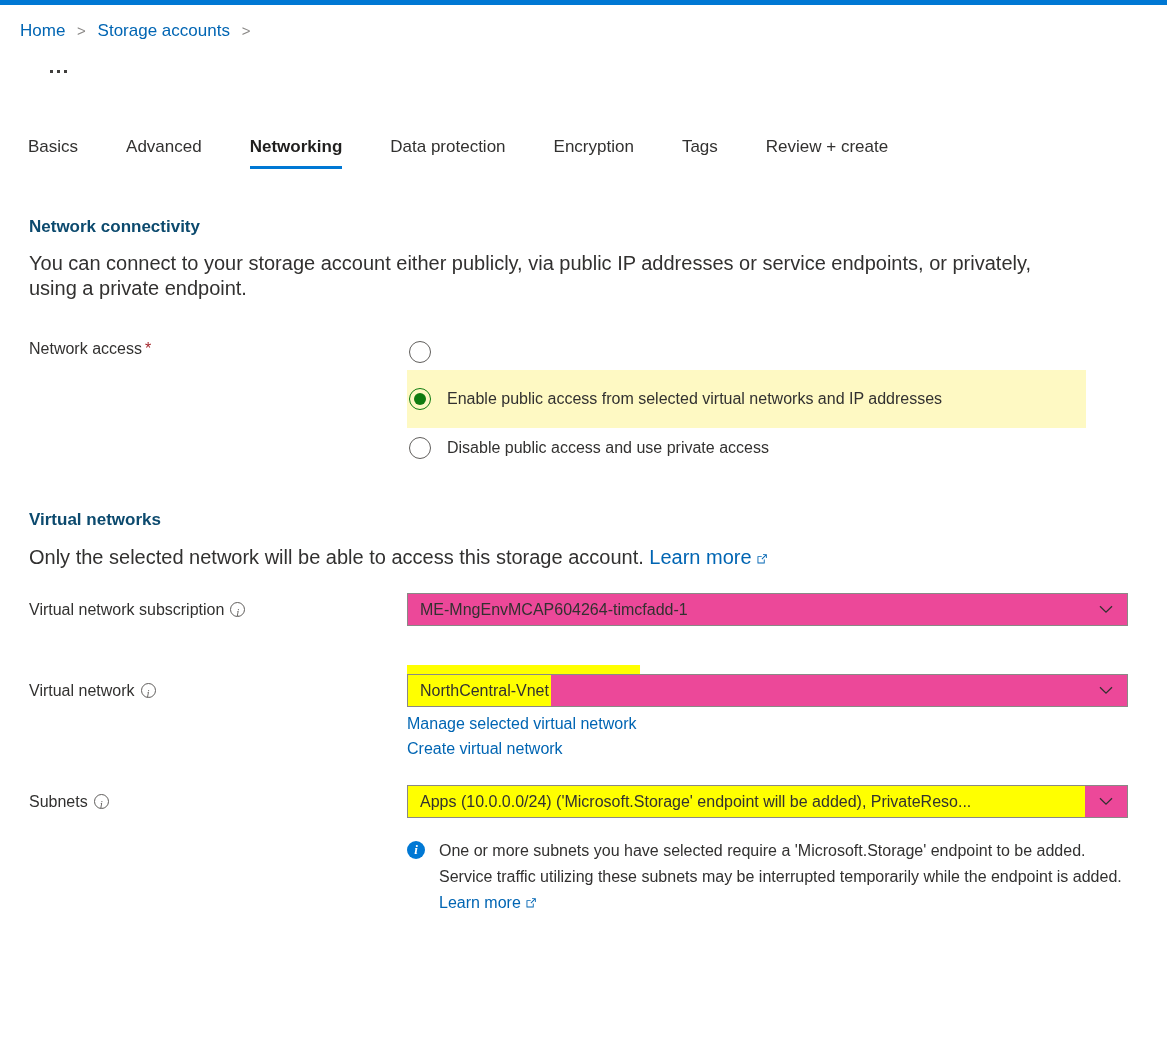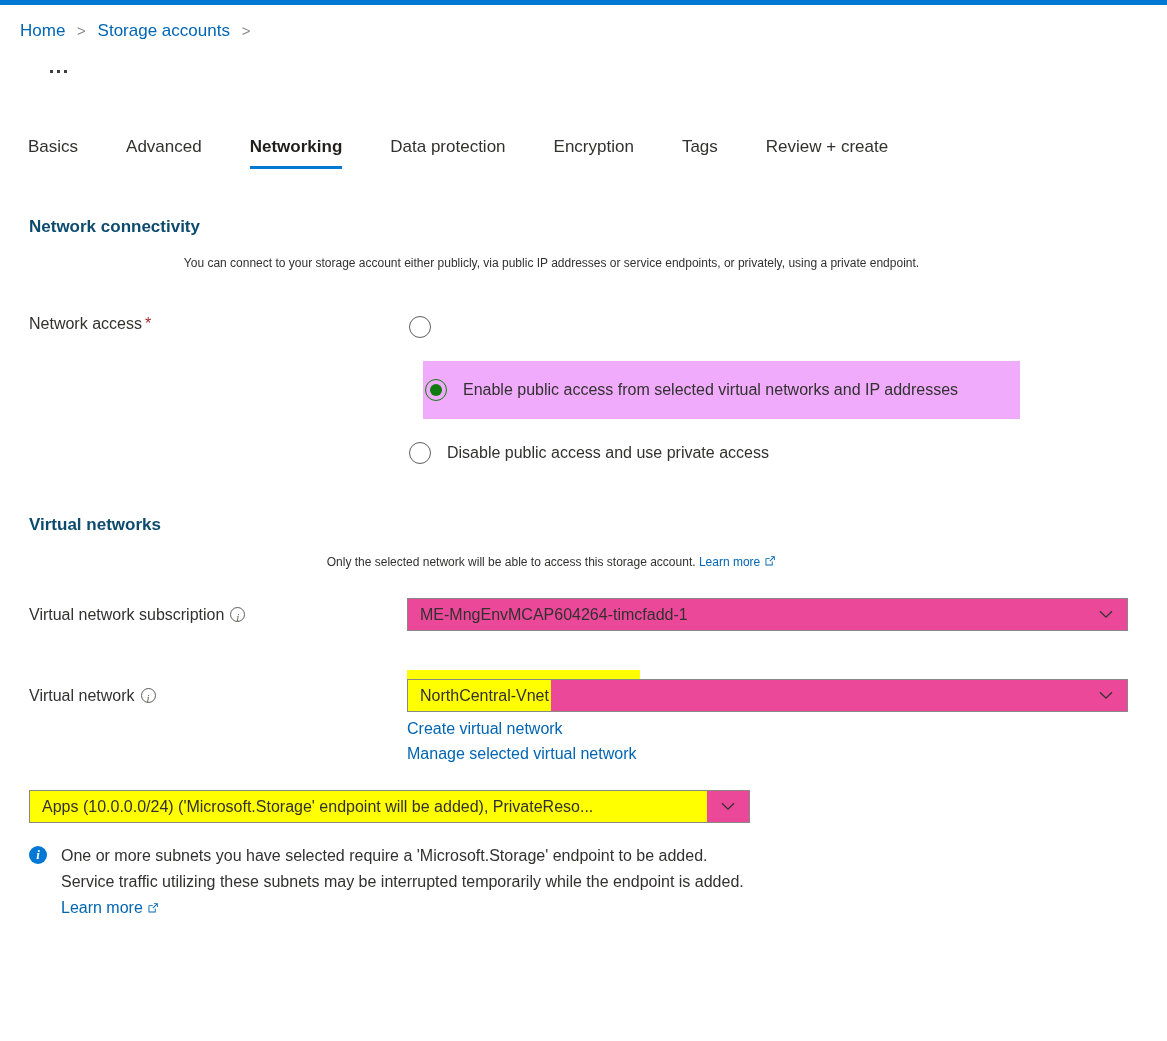--- a/index.html
+++ b/index.html
@@ -103,26 +103,25 @@
   
   .content { padding-left: 29px; }
 
   .section-head {
     font-size: 17px;
     font-weight: 600;
     color: #0c4a6e;
     margin-top: 48px;
   }
   .section-desc {
-    font-size: 12px;
+    font-size: 20px;
     line-height: 25px;
     color: #323130;
     margin-top: 14px;
     max-width: 1045px;
-    text-align: center;
   }
 
   .link {
     color: #0065b3;
     cursor: pointer;
     text-decoration: none;
   }
   .ext-icon {
     display: inline-block;
     vertical-align: -1px;
@@ -169,24 +168,24 @@
   
   .radio-group { padding-top: 2px; }
   .radio-item {
     display: flex;
     align-items: center;
     height: 36px;
     cursor: pointer;
     padding-left: 2px;
   }
   .radio-item.hl {
-    background: #f0abfc;
+    background: #fef9c3;
     height: 58px;
-    width: 597px;
-    margin: 16px;
+    width: 679px;
+    margin: 0;
   }
   .radio-dot {
     width: 22px; height: 22px;
     border-radius: 50%;
     border: 1px solid #605e5c;
     background: #fff;
     flex: 0 0 22px;
     position: relative;
     margin-right: 16px;
   }
@@ -388,27 +387,30 @@
         <div class="dropdown">
           <span class="dd-value hl-text">NorthCentral-Vnet</span>
           <span style="flex:1 1 auto;"></span>
           <span class="chev">
               <svg width="14" height="9" viewBox="0 0 14 9">
                 <path d="M1 1.2 L7 7.2 L13 1.2" stroke="#323130" stroke-width="1.3" fill="none"></path>
               </svg>
             </span>
         </div>
         <div class="sub-links">
+          <a class="link">Manage selected virtual network</a>
           <a class="link">Create virtual network</a>
-          <a class="link">Manage selected virtual network</a>
         </div>
       </div>
     </div>
 
     <div class="field-row" style="margin-top:24px;">
+      <div class="field-label">
+        <span>Subnets</span><span class="info-circle"></span>
+      </div>
       <div class="ctrl-col">
         <div class="dropdown">
           <span class="dd-value hl-wide">Apps (10.0.0.0/24) ('Microsoft.Storage' endpoint will be added), PrivateReso...</span>
           <span class="chev">
               <svg width="14" height="9" viewBox="0 0 14 9">
                 <path d="M1 1.2 L7 7.2 L13 1.2" stroke="#323130" stroke-width="1.3" fill="none"></path>
               </svg>
             </span>
         </div>
 

